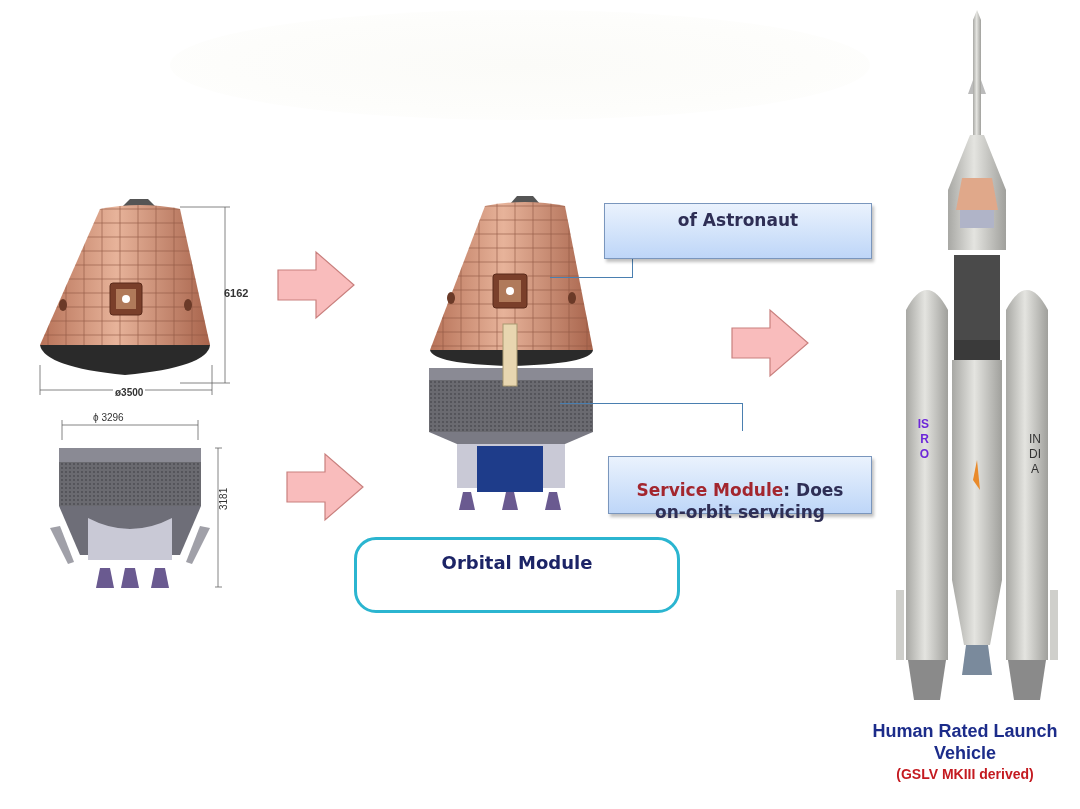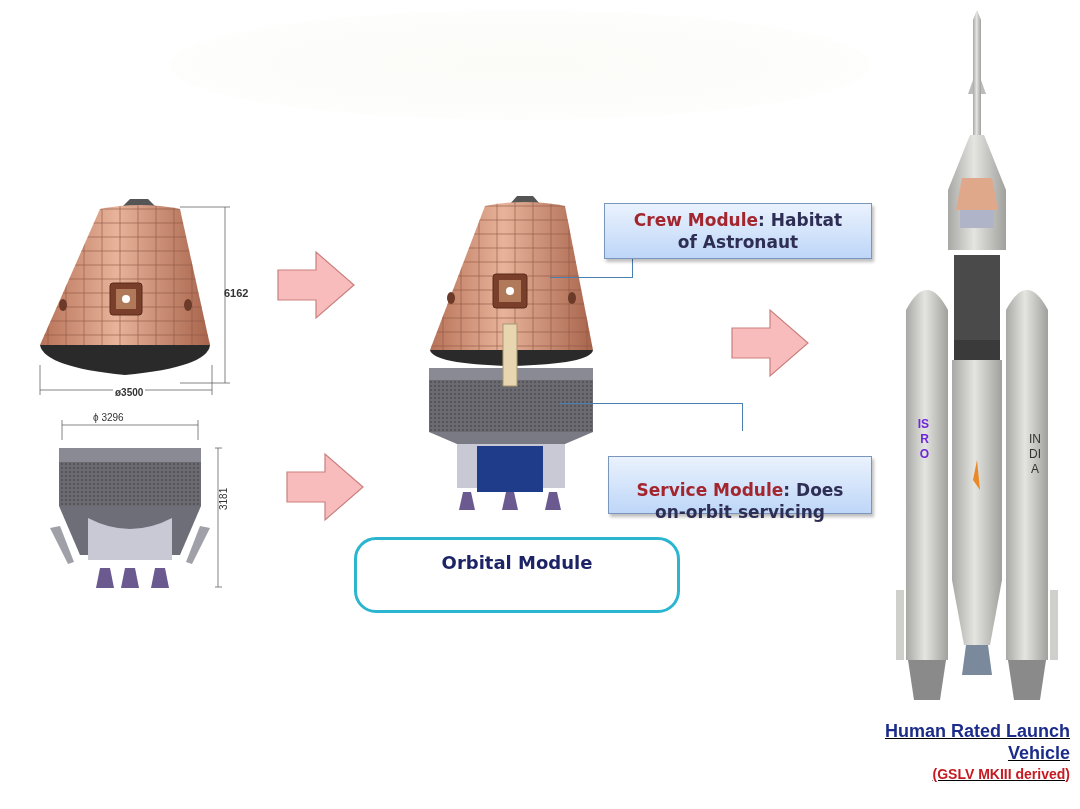--- a/index.html
+++ b/index.html
@@ -5,21 +5,21 @@
   html,body{margin:0;padding:0;background:#ffffff;}
   body{width:1080px;height:809px;position:relative;overflow:hidden;font-family:"DejaVu Sans",sans-serif;}
   .abs{position:absolute;}
   .smudge{left:170px;top:10px;width:700px;height:110px;border-radius:50%;background:radial-gradient(ellipse at center,#fbfbf8 0%,#fdfdfb 60%,#ffffff 100%);}
   .dim{font-family:"Liberation Sans",sans-serif;font-size:11px;font-weight:bold;color:#333;}
   .callout{background:linear-gradient(#eaf2fd,#bed6f8);border:1px solid #7a96bd;box-shadow:2px 3px 3px rgba(0,0,0,0.25);text-align:center;font-family:"DejaVu Sans",sans-serif;font-weight:bold;font-size:17px;line-height:22px;color:#2e2e55;}
   .callout .hl{color:#a3262e;}
   .orbital{border:3px solid #2bb5d0;border-radius:22px;background:#fff;text-align:center;font-family:"DejaVu Sans",sans-serif;font-weight:bold;}
   .orbital .t1{color:#1c2466;font-size:18px;line-height:26px;}
   .orbital .t2{color:#c21a22;font-size:18px;line-height:26px;}
-  .lv{text-align:right;font-family:"Liberation Sans",sans-serif;font-weight:bold;text-decoration:underline;}
+  .lv{text-align:center;font-family:"Liberation Sans",sans-serif;font-weight:bold;}
   .lv .a{color:#1c2c8a;font-size:18px;line-height:22px;}
   .lv .b{color:#c41a20;font-size:14px;line-height:20px;}
   .leader{border-color:#4a7fb0;border-style:solid;border-width:0;}
 </style>
 </head>
 <body>
 
 <div class="abs smudge"></div>
 
 <div class="abs" style="left:30px;top:195px;width:220px;height:210px;">
@@ -114,21 +114,20 @@
     <path d="M124 300 L132 300 L136 318 L120 318 Z" fill="#6a5a90"></path>
   </svg>
 </div>
 
 <div class="abs leader" style="left:550px;top:277px;width:82px;height:0;border-top-width:1px;"></div>
 <div class="abs leader" style="left:632px;top:258px;width:0;height:20px;border-left-width:1px;"></div>
 <div class="abs leader" style="left:560px;top:403px;width:182px;height:0;border-top-width:1px;"></div>
 <div class="abs leader" style="left:742px;top:403px;width:0;height:28px;border-left-width:1px;"></div>
 
 <div class="abs callout" style="left:604px;top:203px;width:268px;height:56px;padding-top:5px;box-sizing:border-box;">
-  <div><span class="hl">Crew Module</span><span>: Habitat</span></div>
   <div>of Astronaut</div>
 </div>
 <div class="abs callout" style="left:608px;top:456px;width:264px;height:58px;padding-top:22px;box-sizing:border-box;">
   <div><span class="hl">Service Module</span><span>: Does</span></div>
   <div>on-orbit servicing</div>
 </div>
 
 <div class="abs orbital" style="left:354px;top:537px;width:326px;height:76px;box-sizing:border-box;padding-top:10px;">
   <div class="t1">Orbital Module</div>
 </div>

